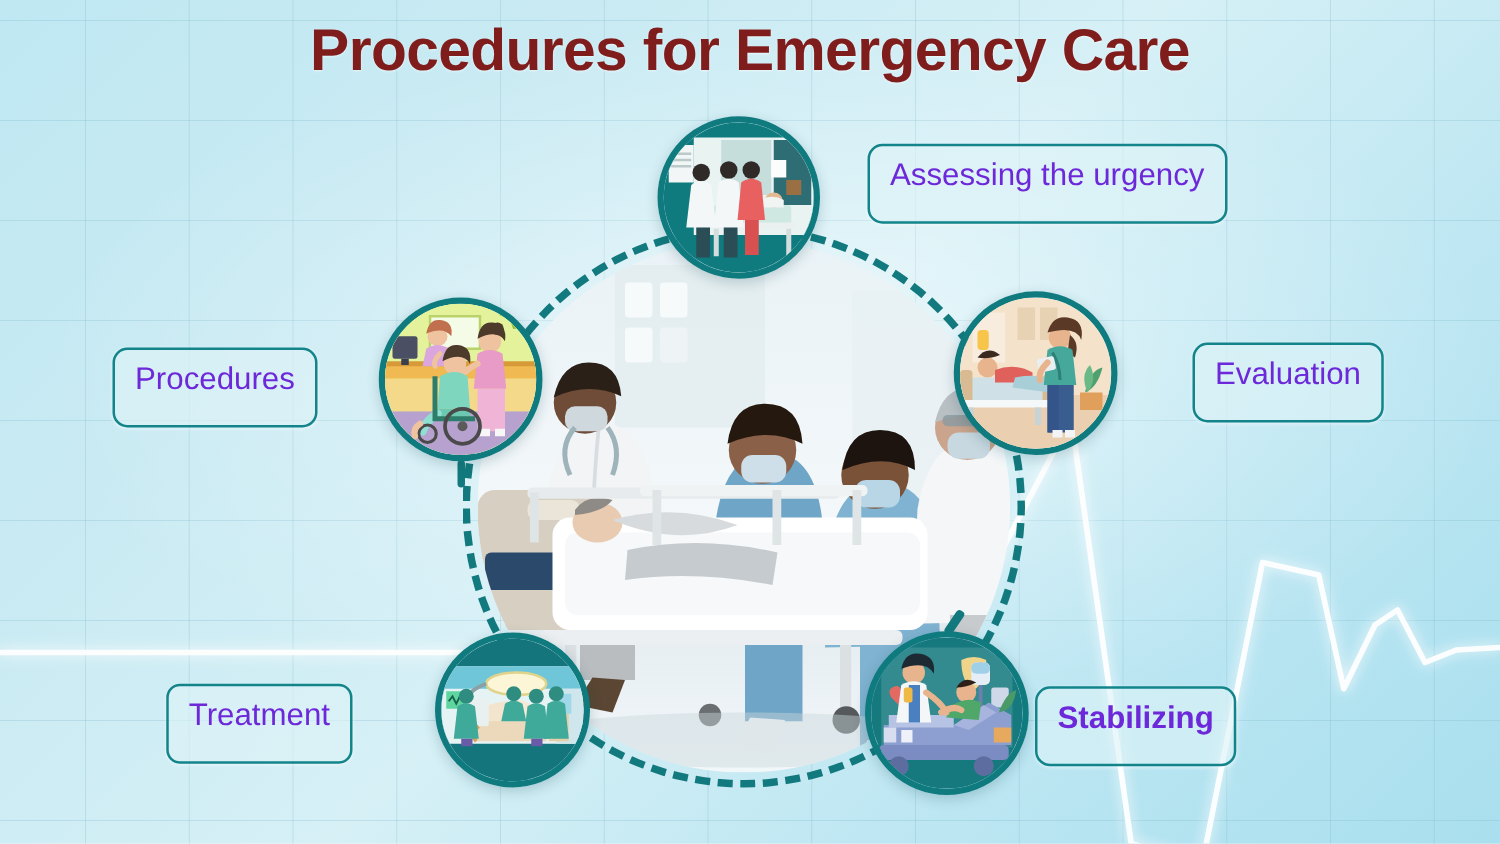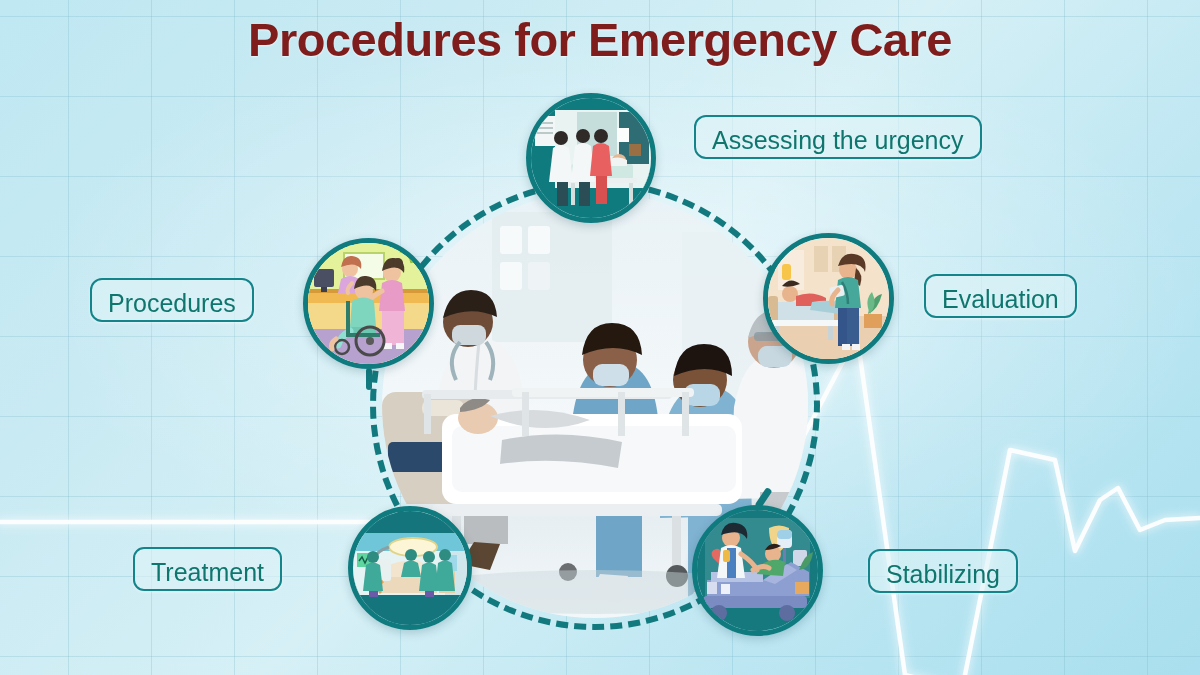--- a/index.html
+++ b/index.html
@@ -62,24 +62,24 @@
 
   
   .stem { position:absolute; background:#127a7e; border-radius:3px; }
 
   
   .label {
     position:absolute;
     border:2.5px solid #13858a;
     border-radius:12px;
     background:rgba(222,243,247,0.60);
-    color:#0f766e;
+    color:#6d28d9;
     font-size:25px;
     line-height:1;
-    padding:11px 16px 4px;
+    padding:11px 16px 24px;
     white-space:nowrap;
     box-shadow:0 1px 3px rgba(255,255,255,0.5);
   }
 </style>
 </head>
 <body>
 
 <div id="bg-grid"></div>
 <div id="bg-glow"></div>
 
@@ -427,19 +427,19 @@
         <circle cx="34" cy="104" r="7" fill="none" stroke="#4a4a4a" stroke-width="2.5"></circle>
         <path d="M28 96 q-6 4 -4 10" stroke="#f0c3a0" stroke-width="5" fill="none" stroke-linecap="round"></path>
       </g>
       <path d="M92 8 q10 2 12 12" stroke="#8fbf3a" stroke-width="3" fill="none"></path>
     </svg>
   </div>
 </div>
 
 <div class="label" style="left:694px; top:115px;">Assessing the urgency</div>
 
-<div class="label" style="left:924px; top:274px;">Evaluation</div>
-
-<div class="label" style="left:868px; top:549px;">Stabilizing</div>
+<div class="label" style="left:954px; top:274px;">Evaluation</div>
+
+<div class="label" style="left:828px; top:549px;font-weight:bold;">Stabilizing</div>
 
 <div class="label" style="left:133px; top:547px;border-radius:11px;">Treatment</div>
 
 <div class="label" style="left:90px; top:278px;">Procedures</div>
 
 </body></html>

